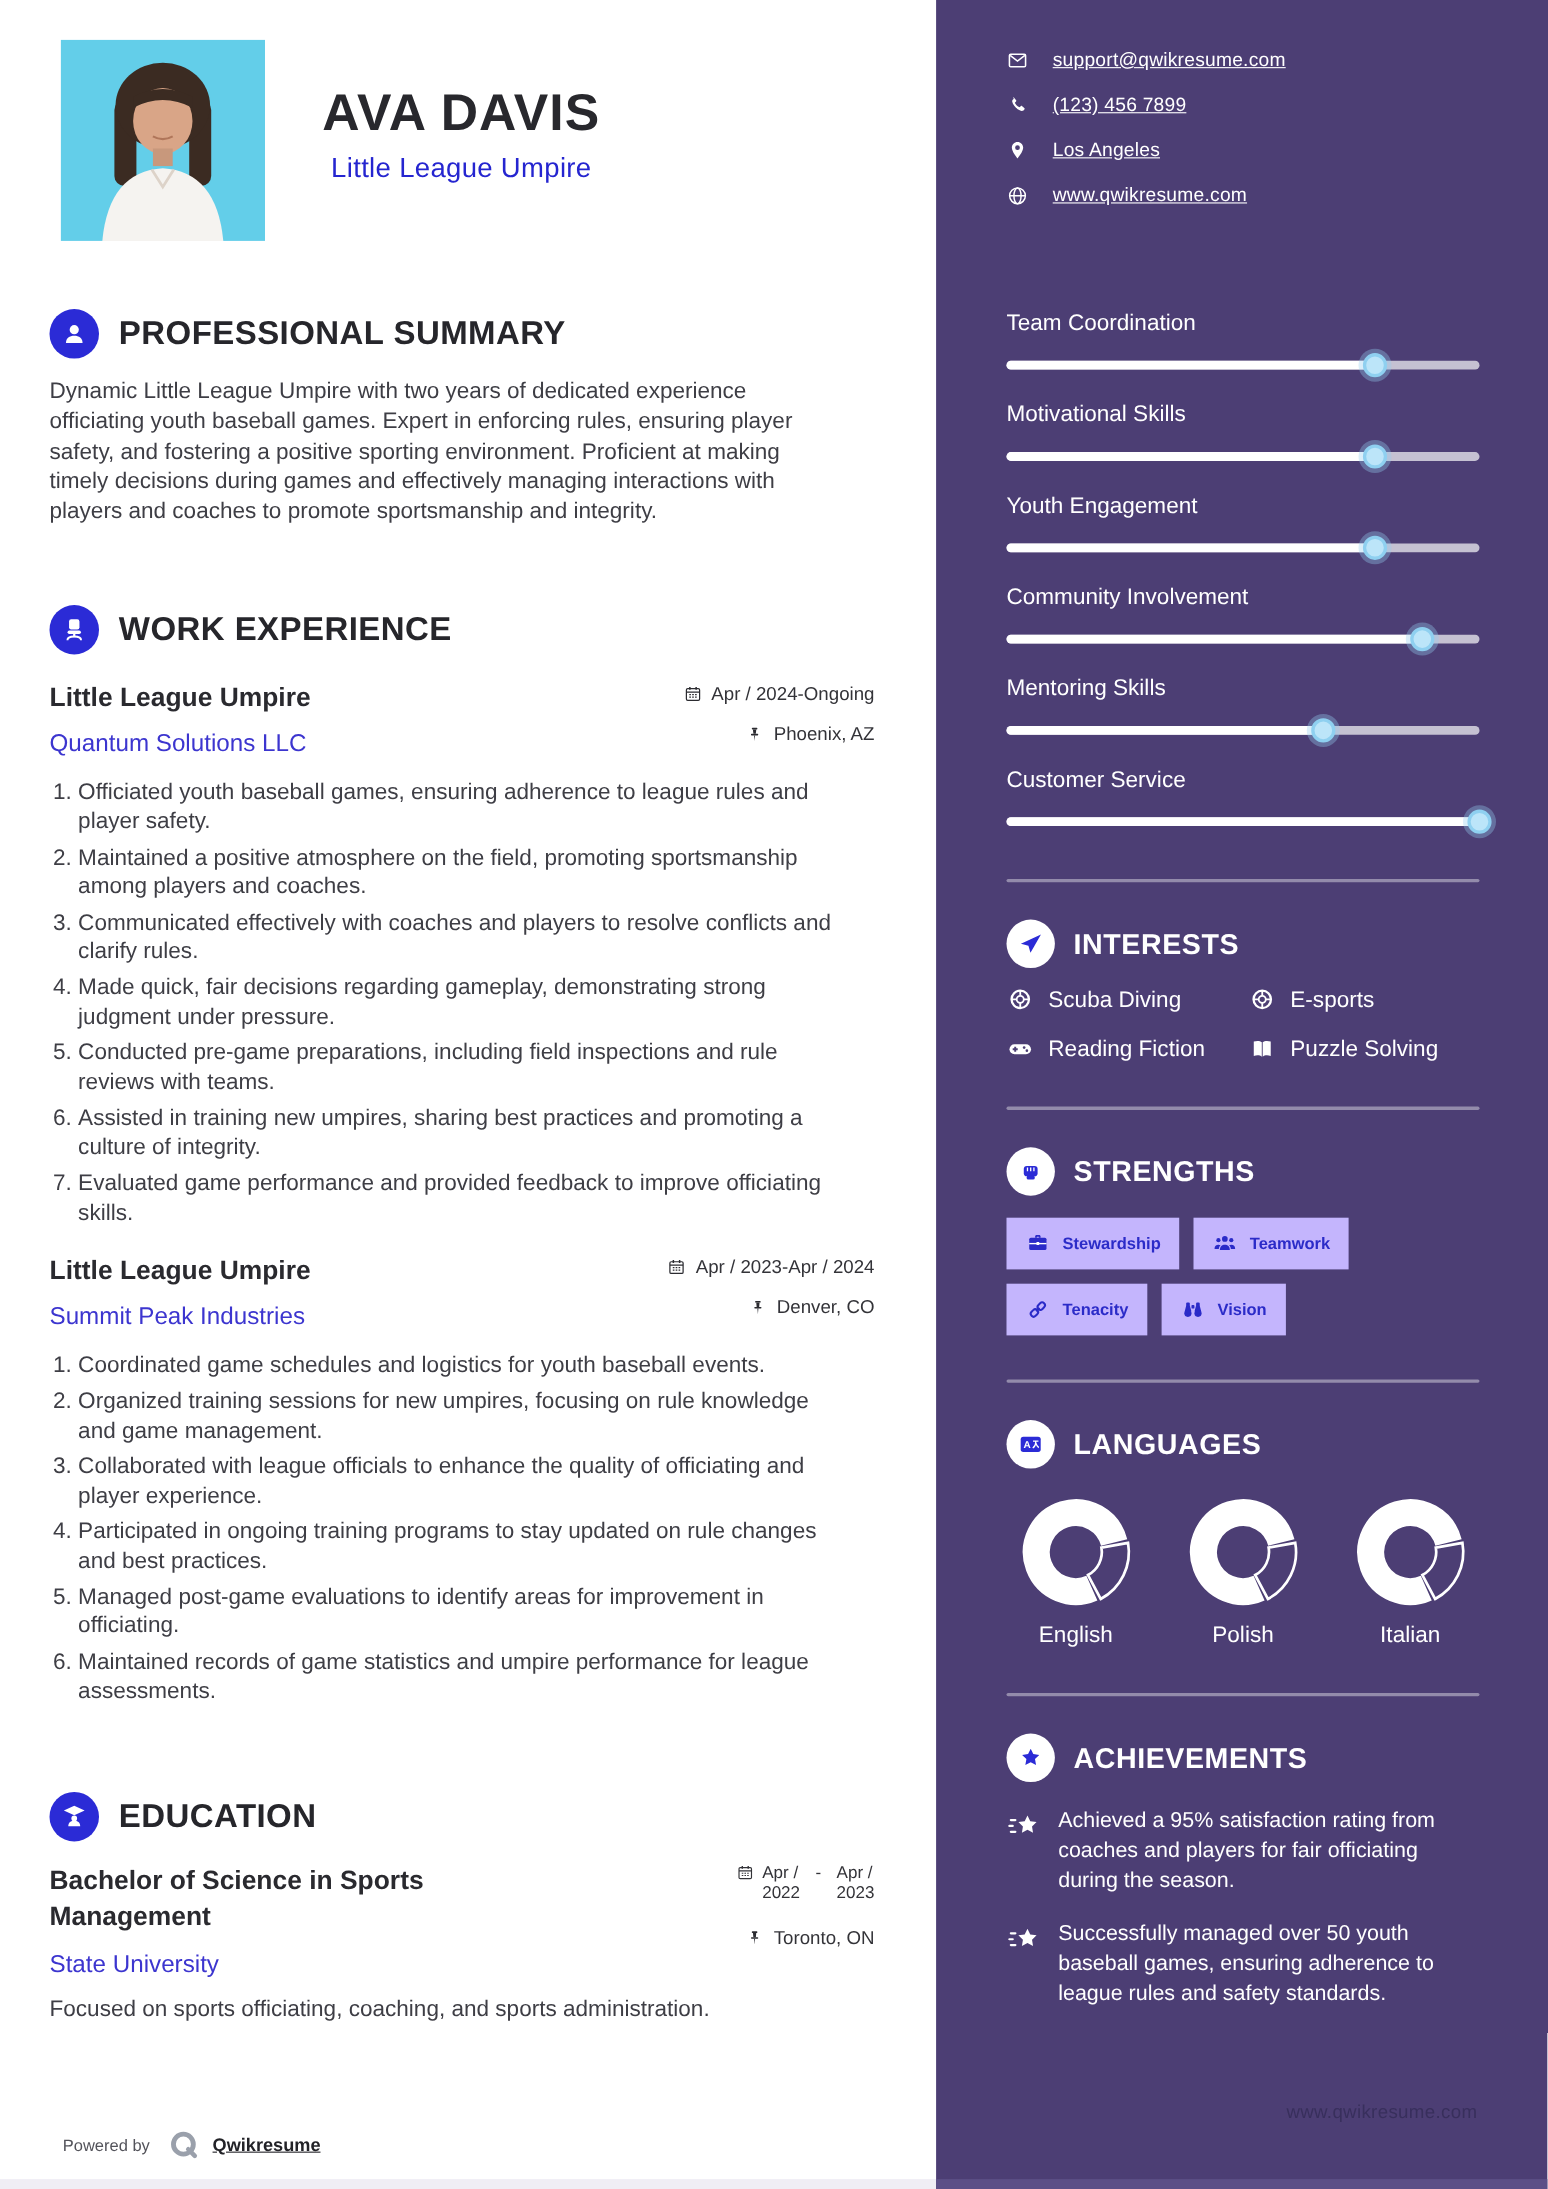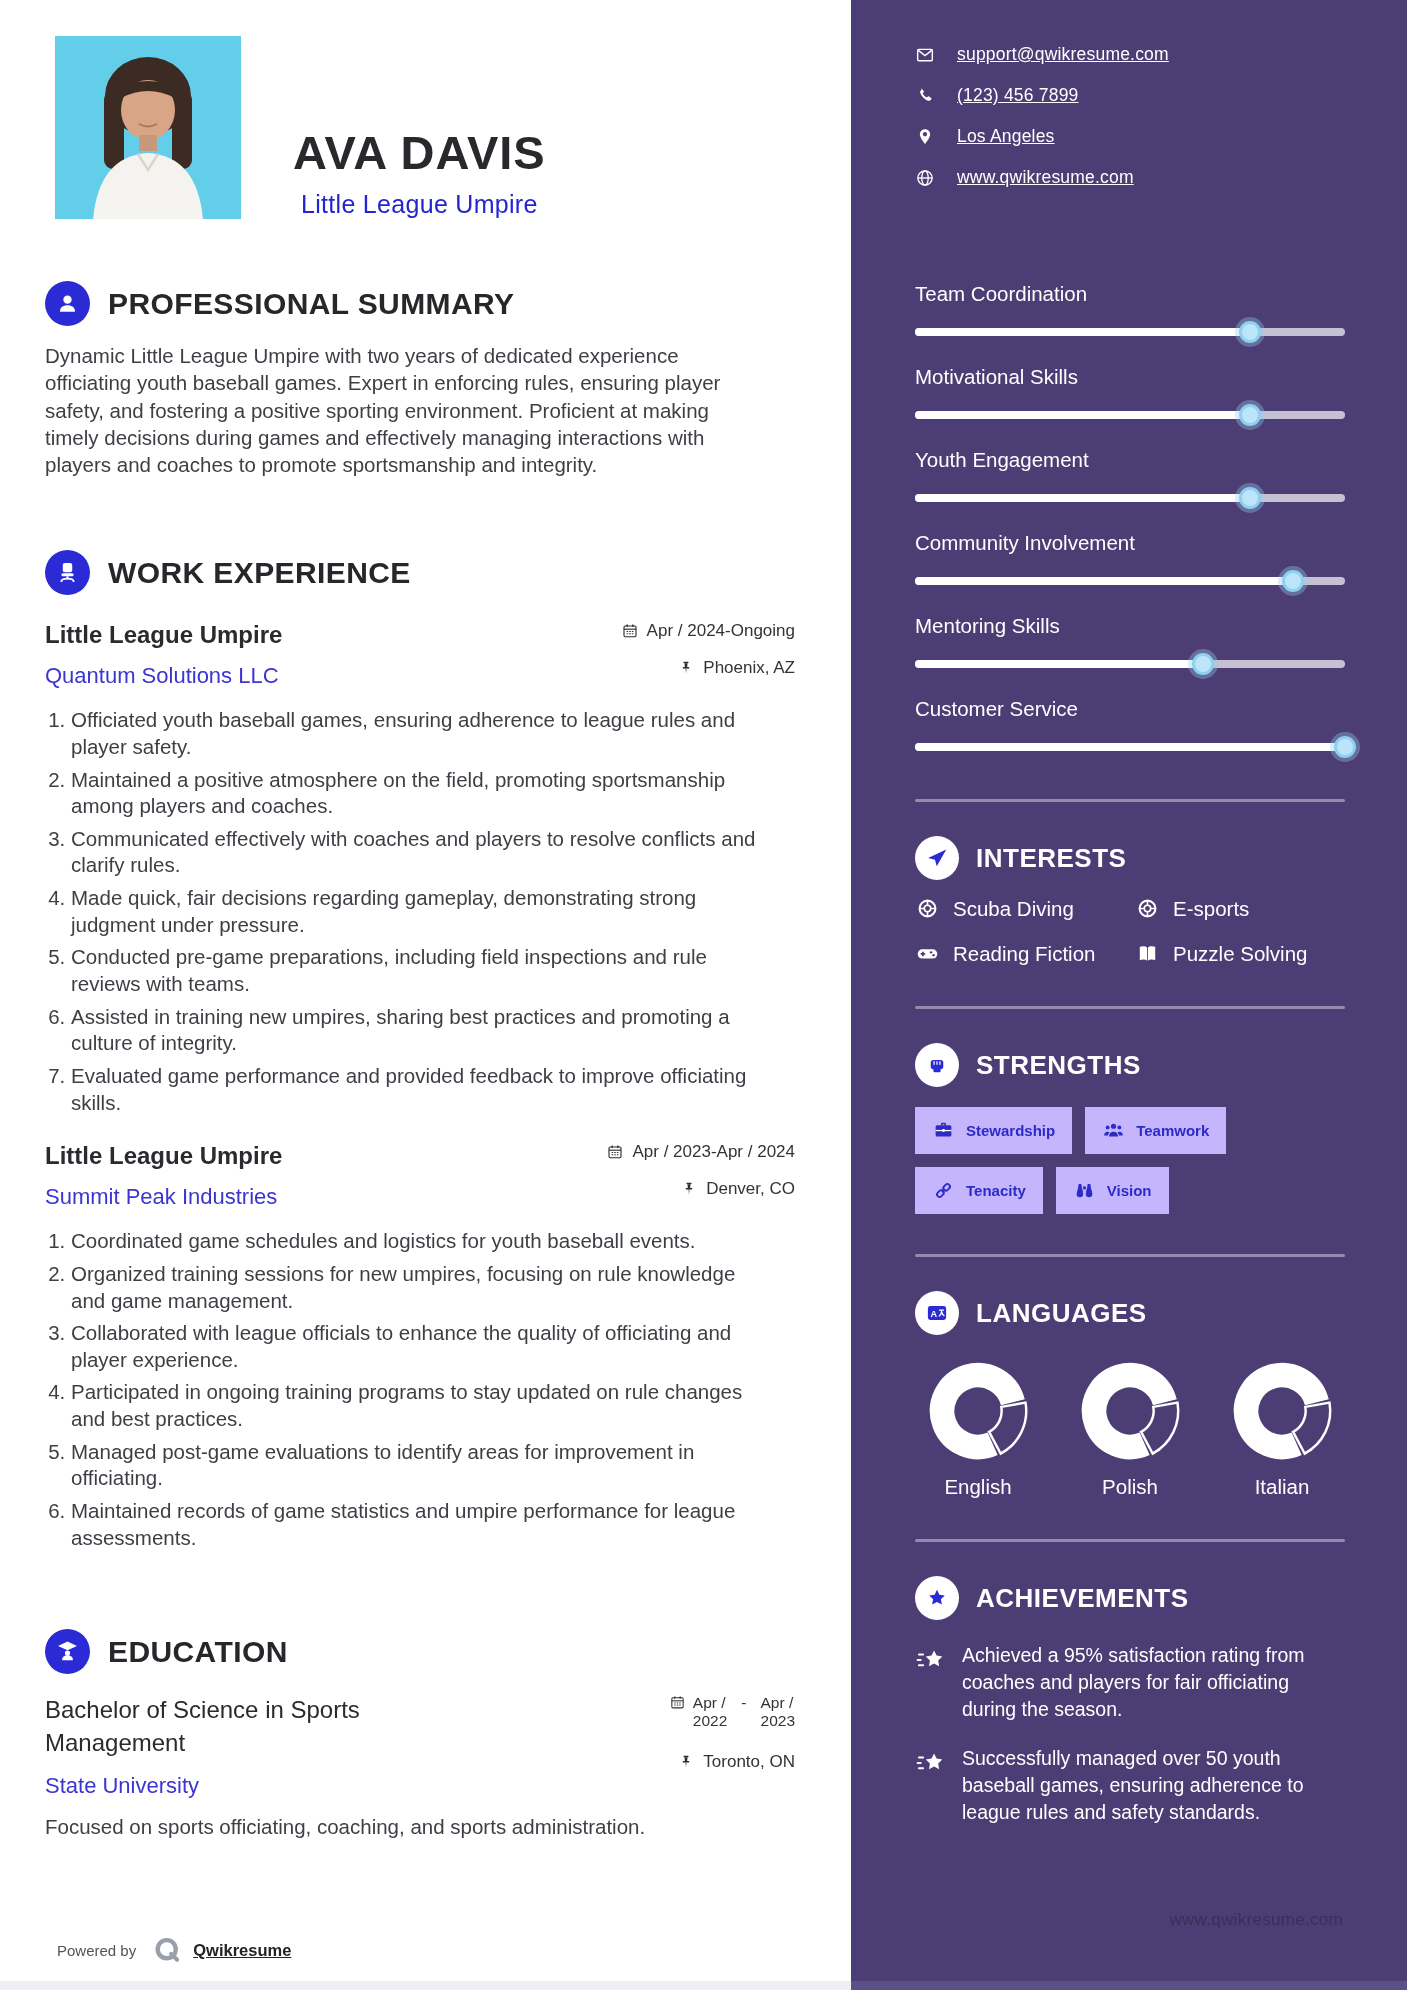--- a/index.html
+++ b/index.html
@@ -2,21 +2,21 @@
 <html><head>
 <meta charset="utf-8">
 <style>
   * { margin:0; padding:0; box-sizing:border-box; }
   html,body { background:#ffffff; }
   body { font-family:"Liberation Sans", sans-serif; color:#3e3e45; }
   .page { position:relative; width:1407px; height:1990px; background:#ffffff; display:flex; overflow:hidden; }
 
   
   .left { width:851px; height:100%; display:flex; flex-direction:column; padding:36px 56px 14px 45px; }
-  .id-row { display:flex; align-items:flex-end;padding-left:10px; }
+  .id-row { display:flex; align-items:flex-start;padding-left:10px; }
   .photo { width:186px; height:183px; flex:0 0 auto; overflow:hidden; }
   .photo svg { display:block; width:100%; height:100%; }
   .id-block { margin-left:52px; margin-top:38px; text-align:center; }
   .name { font-size:47px; font-weight:bold; letter-spacing:1px; color:#28282d; }
   .job-title-main { margin-top:10px; font-size:25px; color:#2525d0; letter-spacing:0.3px; }
 
   .sec-head { display:flex; align-items:center; gap:18px; }
   .sec-head .h-ico { width:45px; height:45px; border-radius:50%; background:#2b2bd6; color:#ffffff; display:flex; align-items:center; justify-content:center; flex:0 0 auto; }
   .sec-head .h-ico svg { width:27px; height:27px; }
   .sec-head h2 { font-size:30px; font-weight:bold; color:#26262b; letter-spacing:0.4px; }
@@ -34,21 +34,21 @@
   .company { margin-top:14px; font-size:22px; color:#3c35cf; }
   .job-meta { text-align:right; min-width:220px; }
   .meta-line { display:flex; justify-content:flex-end; align-items:center; gap:8px; font-size:17px; color:#333338; }
   .meta-line + .meta-line { margin-top:17px; }
   .meta-line svg { width:18px; height:18px; color:#2b2b30; flex:0 0 auto; }
   .bullets { margin:18px 0 0 0; padding-left:26px; max-width:724px; font-size:20.5px; line-height:1.3; color:#3e3e45; }
   .bullets li { margin-bottom:6px; }
 
   .edu-sec { margin-top:0; }
   .edu-head { display:flex; justify-content:space-between; align-items:flex-start; margin-top:20px; }
-  .degree { font-size:24px; font-weight:normal; color:#2a2a2f; max-width:430px; line-height:1.35; }
+  .degree { font-size:24px; font-weight:bold; color:#2a2a2f; max-width:430px; line-height:1.35; }
   .edu-meta { text-align:right; min-width:230px; }
   .edu-date { display:flex; justify-content:flex-end; align-items:flex-start; gap:7px; font-size:15.5px; color:#333338; }
   .edu-date .stack { text-align:left; line-height:1.15; }
   .edu-date .dash { margin:0 7px; }
   .edu-date svg { width:17px; height:17px; }
   .edu-loc { margin-top:22px; }
   .edu-desc { margin-top:16px; font-size:20.5px; color:#3e3e45; }
 
   .powered { margin-top:auto; display:flex; align-items:center; gap:10px; padding:0 0 28px 12px; }
   .powered .pb-label { font-size:15px; color:#53535a; }

